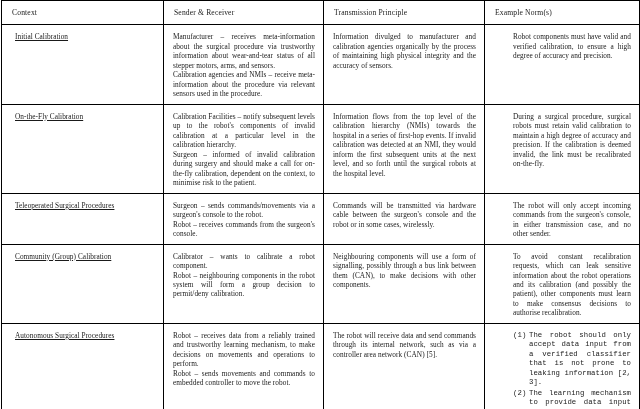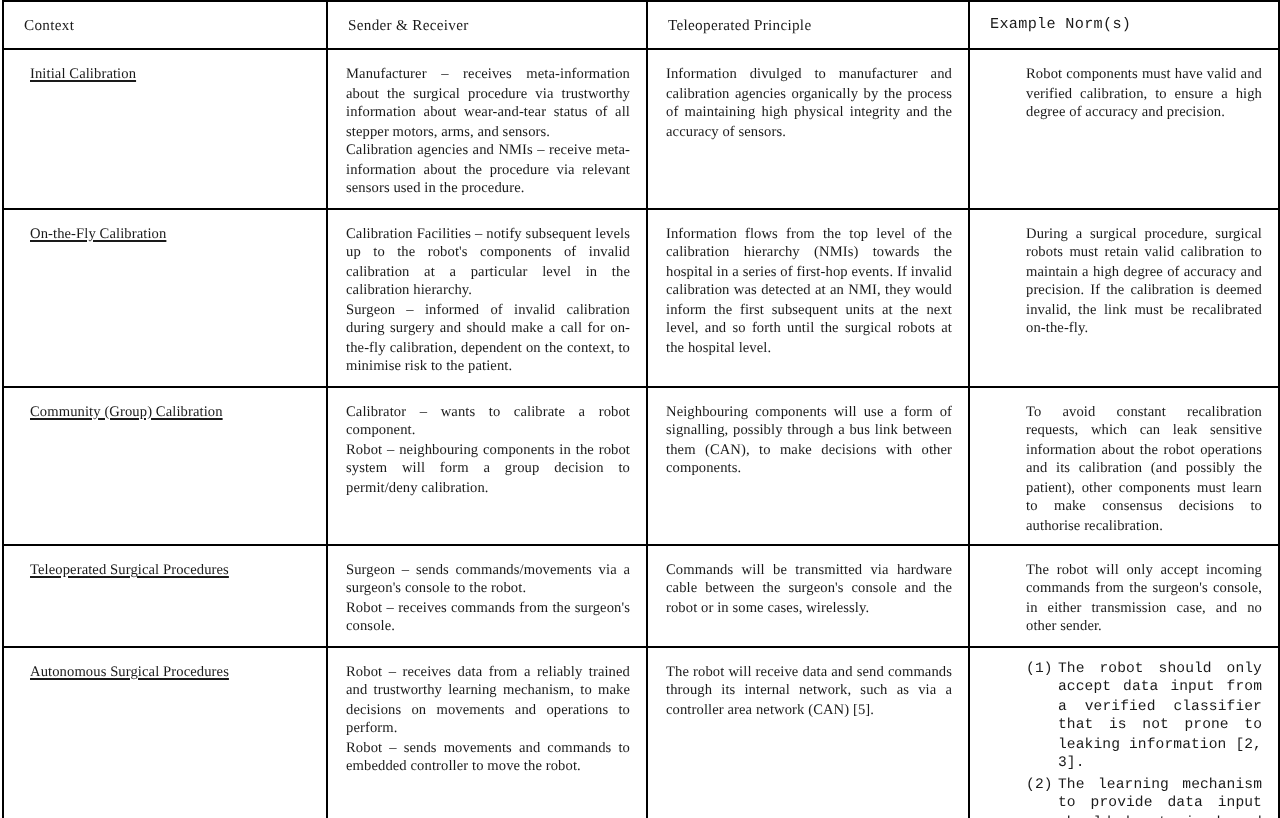--- a/index.html
+++ b/index.html
@@ -38,21 +38,21 @@
     font-weight: normal;
     font-size: 7.6px;
     text-align: left;
     vertical-align: middle;
     padding: 8px 7px 7px 10px;
     border-right: 1.1px solid #000;
     border-bottom: 1.6px solid #000;
     letter-spacing: 0.15px;
     line-height: 1.1;
   }
-  thead th:last-child { border-right: none; font-family: Liberation Mono, monospace; }
+  thead th:last-child { border-right: none; }
 
   tbody td {
     vertical-align: top;
     border-right: 1.1px solid #000;
     border-bottom: 1.1px solid #000;
     padding: 7px 8px 5px 9px;
     font-size: 7.3px;
     line-height: 1.30;
     letter-spacing: 0.05px;
   }
@@ -105,21 +105,21 @@
     <colgroup>
       <col class="c1">
         <col class="c2">
         <col class="c3">
         <col class="c4">
     </colgroup>
     <thead>
       <tr>
         <th>Context</th>
         <th>Sender &amp; Receiver</th>
-        <th>Teleoperated Principle</th>
+        <th>Transmission Principle</th>
         <th>Example Norm(s)</th>
       </tr>
     </thead>
     <tbody>
 
       <tr>
         <td class="ctx">
           <p>Initial Calibration</p>
         </td>
         <td class="body-cell">
@@ -145,47 +145,47 @@
         <td class="body-cell">
           <p>Information flows from the top level of the calibration hierarchy (NMIs) towards the hospital in a series of first-hop events. If invalid calibration was detected at an NMI, they would inform the first subsequent units at the next level, and so forth until the surgical robots at the hospital level.</p>
         </td>
         <td class="body-cell">
           <p>During a surgical procedure, surgical robots must retain valid calibration to maintain a high degree of accuracy and precision. If the calibration is deemed invalid, the link must be recalibrated on-the-fly.</p>
         </td>
       </tr>
 
       <tr>
         <td class="ctx">
+          <p>Teleoperated Surgical Procedures</p>
+        </td>
+        <td class="body-cell">
+          <p>Surgeon – sends commands/movements via a surgeon's console to the robot.</p>
+          <p>Robot – receives commands from the surgeon's console.</p>
+        </td>
+        <td class="body-cell">
+          <p>Commands will be transmitted via hardware cable between the surgeon's console and the robot or in some cases, wirelessly.</p>
+        </td>
+        <td class="body-cell">
+          <p>The robot will only accept incoming commands from the surgeon's console, in either transmission case, and no other sender.</p>
+        </td>
+      </tr>
+
+      <tr>
+        <td class="ctx">
           <p>Community (Group) Calibration</p>
         </td>
         <td class="body-cell">
           <p>Calibrator – wants to calibrate a robot component.</p>
           <p>Robot – neighbouring components in the robot system will form a group decision to permit/deny calibration.</p>
         </td>
         <td class="body-cell">
           <p>Neighbouring components will use a form of signalling, possibly through a bus link between them (CAN), to make decisions with other components.</p>
         </td>
         <td class="body-cell">
           <p>To avoid constant recalibration requests, which can leak sensitive information about the robot operations and its calibration (and possibly the patient), other components must learn to make consensus decisions to authorise recalibration.</p>
-        </td>
-      </tr>
-
-      <tr>
-        <td class="ctx">
-          <p>Teleoperated Surgical Procedures</p>
-        </td>
-        <td class="body-cell">
-          <p>Surgeon – sends commands/movements via a surgeon's console to the robot.</p>
-          <p>Robot – receives commands from the surgeon's console.</p>
-        </td>
-        <td class="body-cell">
-          <p>Commands will be transmitted via hardware cable between the surgeon's console and the robot or in some cases, wirelessly.</p>
-        </td>
-        <td class="body-cell">
-          <p>The robot will only accept incoming commands from the surgeon's console, in either transmission case, and no other sender.</p>
         </td>
       </tr>
 
       <tr>
         <td class="ctx">
           <p>Autonomous Surgical Procedures</p>
         </td>
         <td class="body-cell">
           <p>Robot – receives data from a reliably trained and trustworthy learning mechanism, to make decisions on movements and operations to perform.</p>
           <p>Robot – sends movements and commands to embedded controller to move the robot.</p>

